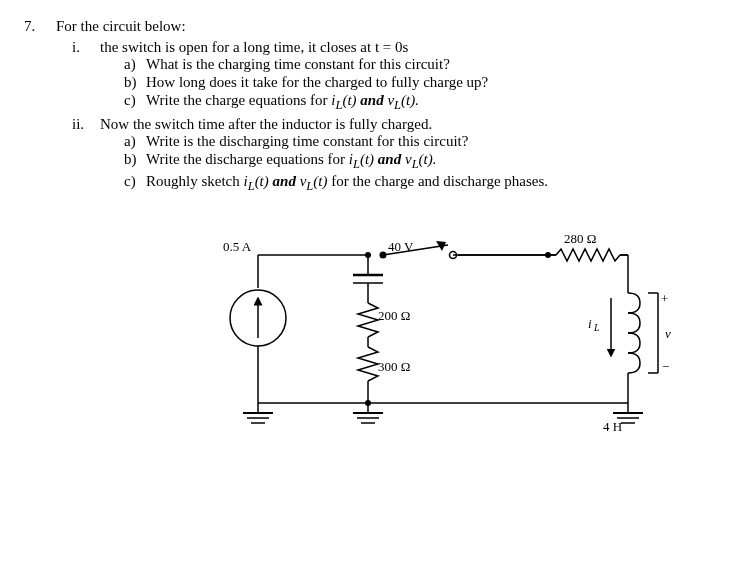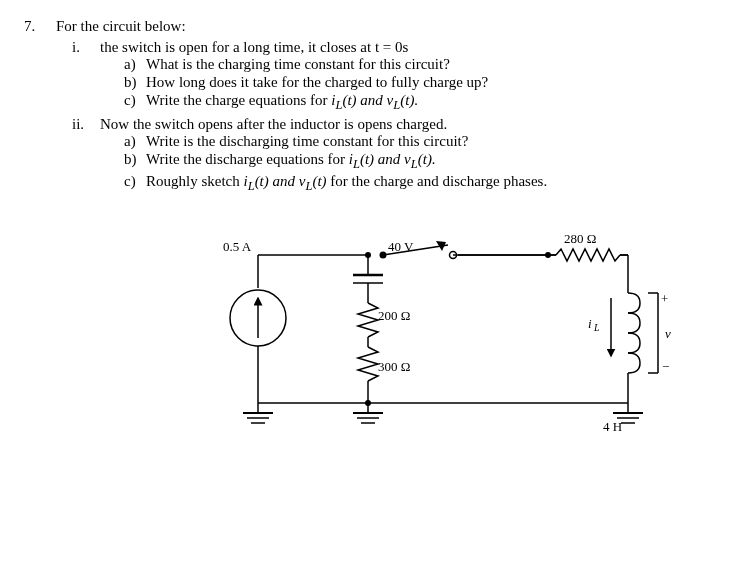--- a/index.html
+++ b/index.html
@@ -50,21 +50,21 @@
       align-items: flex-start;
       margin-bottom: 1px;
     }
     .alpha-label {
       min-width: 22px;
     }
     .alpha-content {
       flex: 1;
     }
     .bold-italic {
-      font-weight: normal;
+      font-weight: bold;
       font-style: italic;
       margin-top: 40px;
     }
     .italic {
       font-style: italic;
     }
     
     .circuit-area {
       margin-top: 18px;
       display: flex;
@@ -105,21 +105,21 @@
               Write the charge equations for <span class="italic">i<sub>L</sub>(t)</span><span class="bold-italic"> and </span><span class="italic">v<sub>L</sub>(t).</span>
             </span>
           </div>
         </div>
       </div>
     </div>
 
     <div class="sub-item">
       <span class="sub-label">ii.</span>
       <div class="sub-content">
-        <div>Now the switch opens after the inductor is opens charged.</div>
+        <div>Now the switch time after the inductor is fully charged.</div>
         <div class="alpha-list">
           <div class="alpha-item">
             <span class="alpha-label">a)</span>
             <span class="alpha-content">Write is the discharging time constant for this circuit?</span>
           </div>
           <div class="alpha-item">
             <span class="alpha-label">b)</span>
             <span class="alpha-content">
               Write the discharge equations for <span class="italic">i<sub>L</sub>(t)</span><span class="bold-italic"> and </span><span class="italic">v<sub>L</sub>(t).</span>
             </span>

